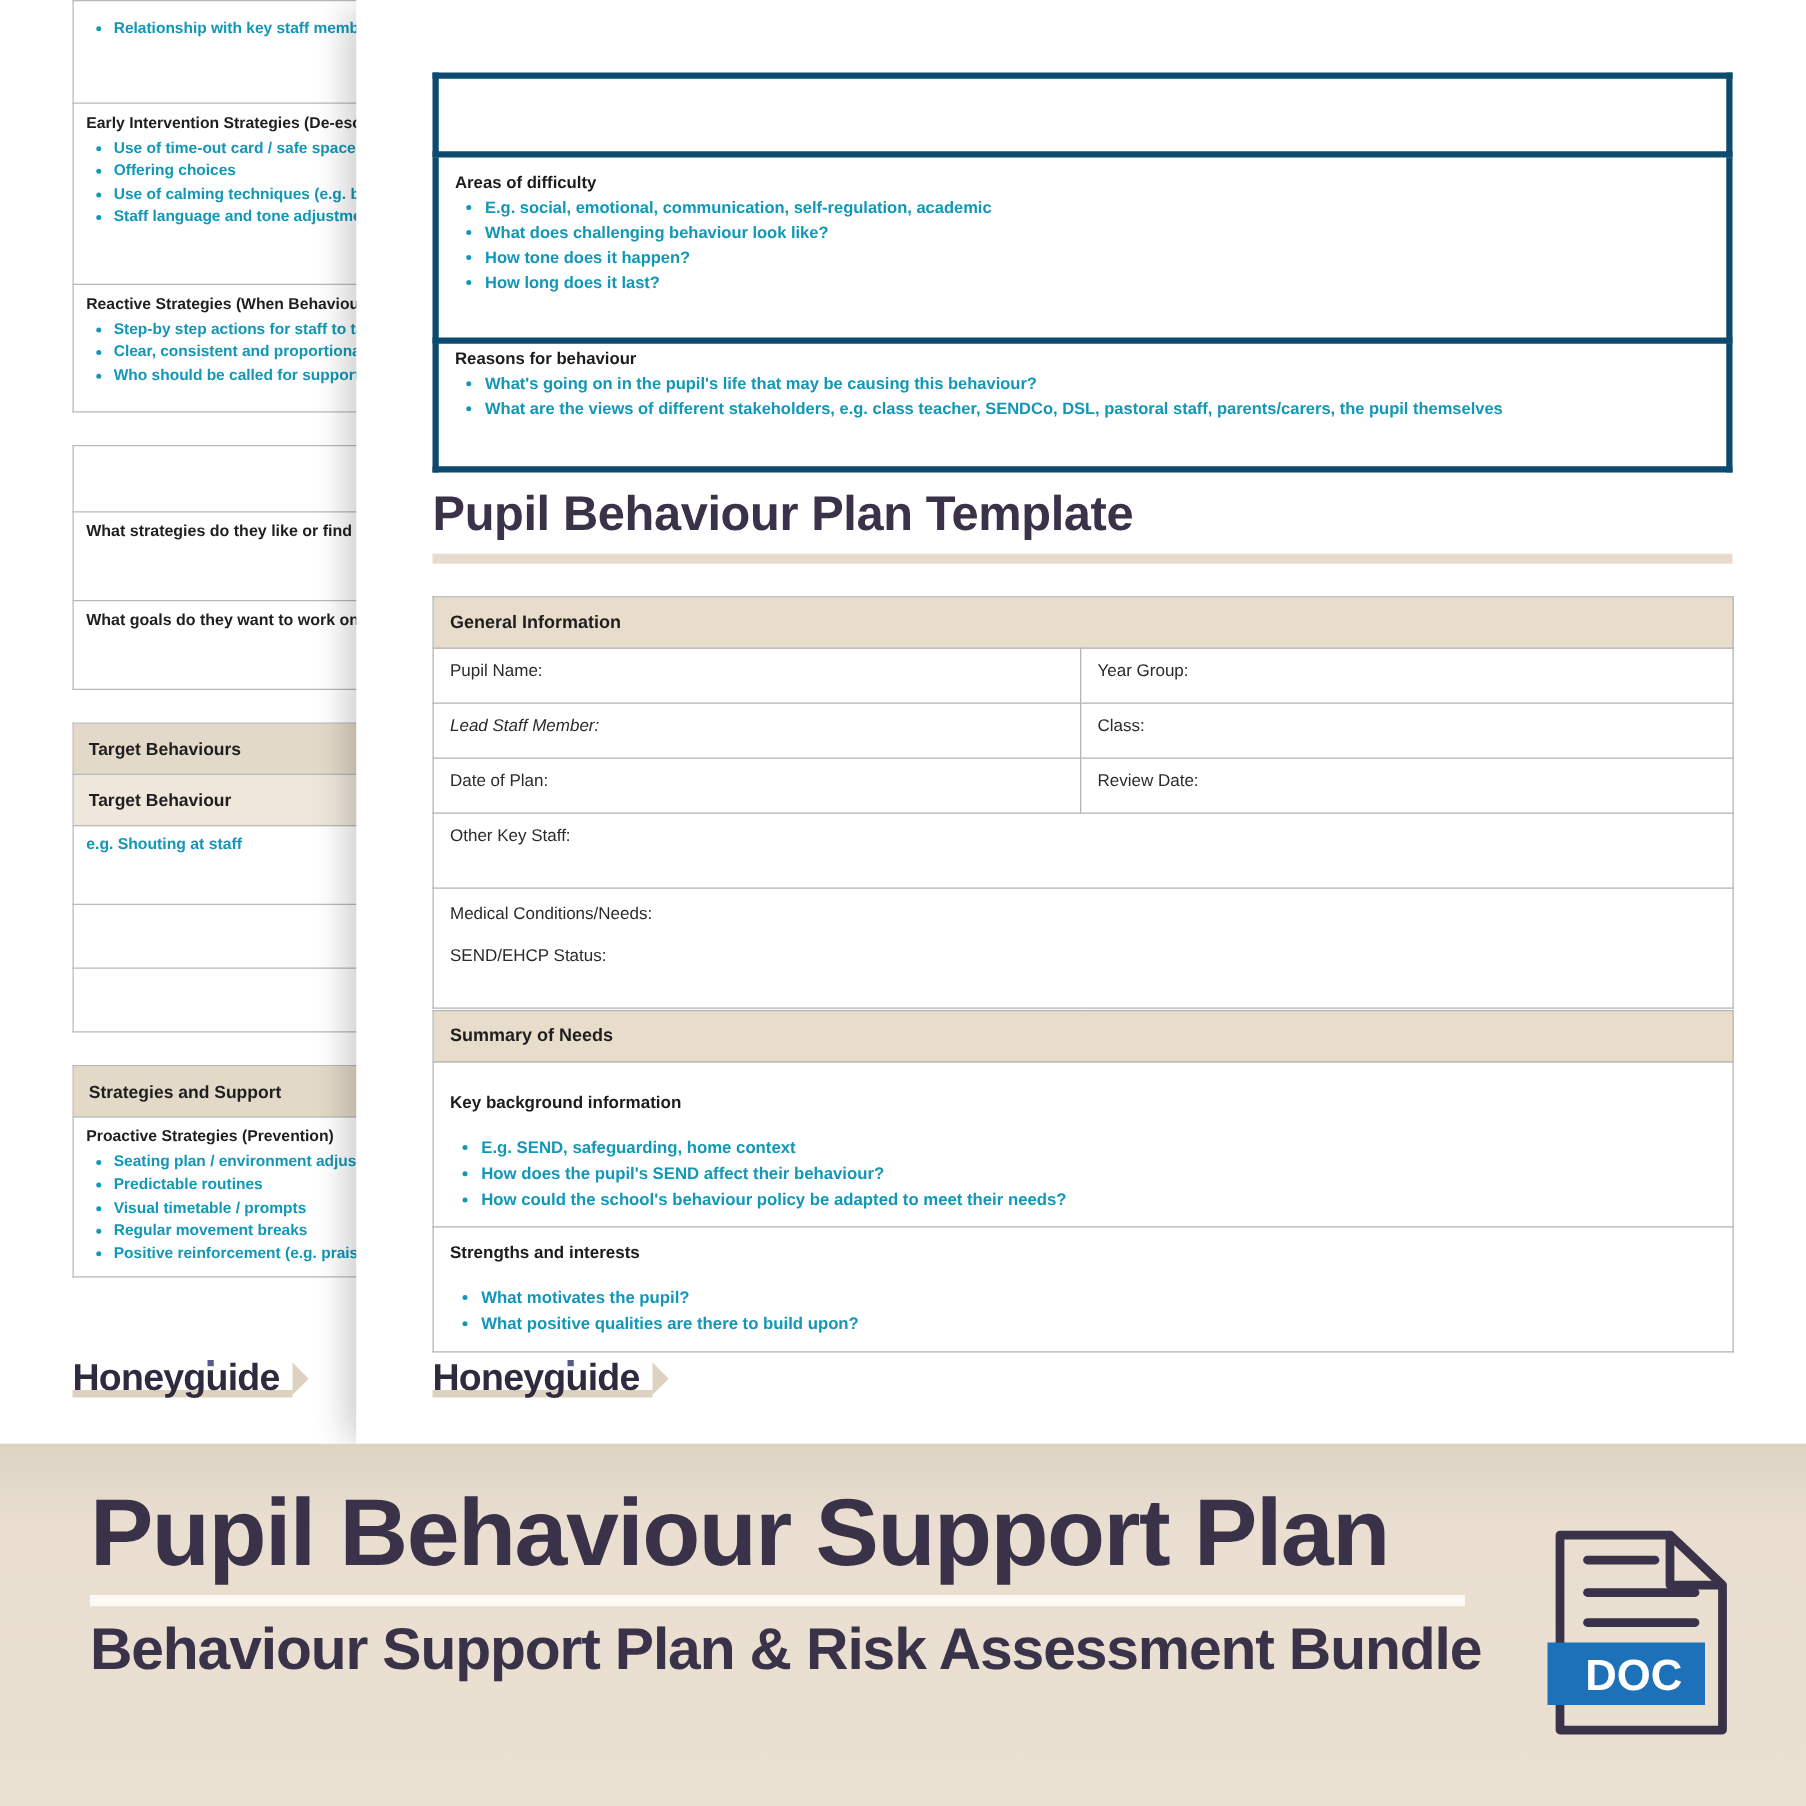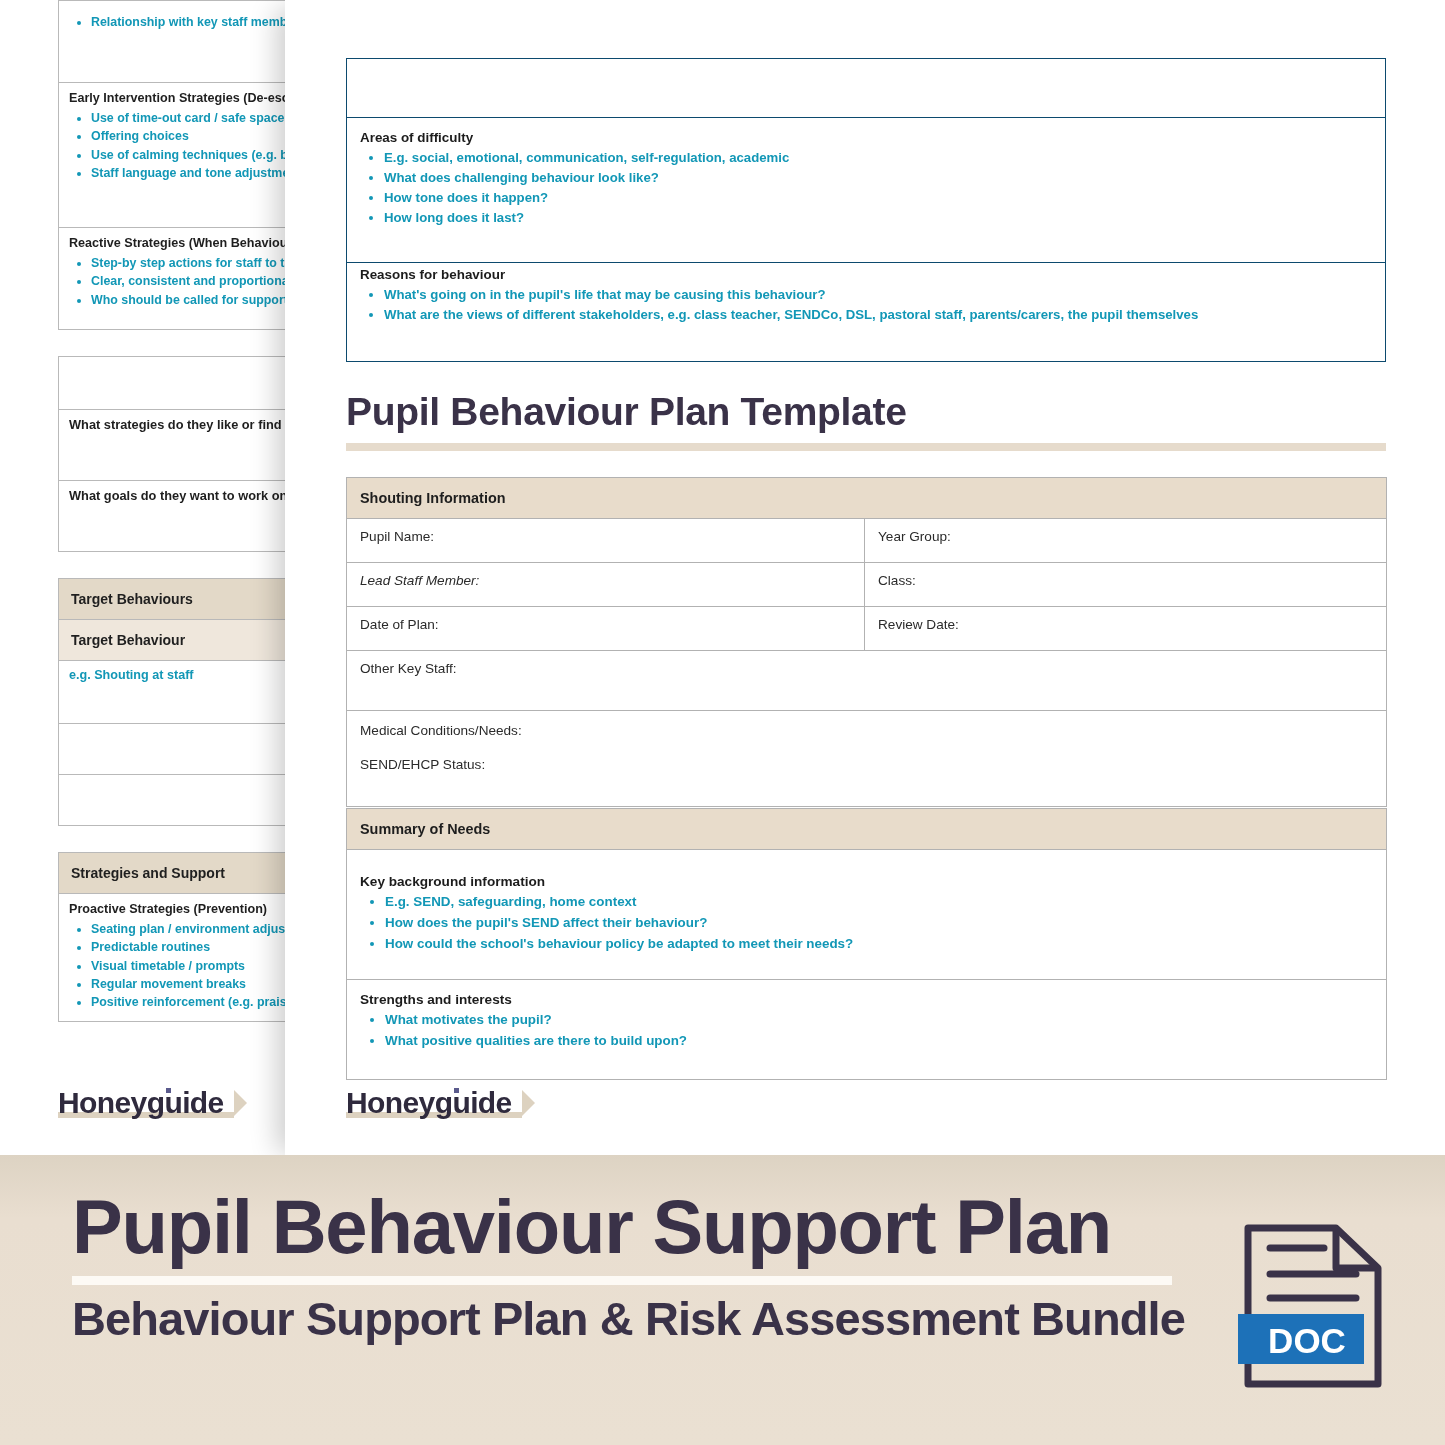--- a/index.html
+++ b/index.html
@@ -42,21 +42,21 @@
   
   .doc-front{
     position:absolute;left:285px;top:0px;width:1160px;height:1160px;
     background:#ffffff;
     box-shadow:-16px 0 26px -8px rgba(0,0,0,0.20);
   }
   .fr-inner{position:absolute;left:61px;top:0;width:1040px;}
 
   .ft-table{width:1040px;border-collapse:collapse;table-layout:fixed;}
   .ft-table td{
-    border:1px solid #0c4a6e;
+    border:5px solid #0c4a6e;
     vertical-align:top;
     padding:8px 13px 10px 13px;
     font-size:13.2px;
     color:#262626;
   }
   .ft-h{font-weight:bold;color:#1c1c1c;font-size:13.4px;}
   .ft-ul{margin:3px 0 0 0;padding-left:24px;}
   .ft-ul li{color:#1297b6;font-weight:bold;font-size:13.2px;line-height:1.52;}
 
   
@@ -66,21 +66,21 @@
     margin:0 0 12px 0;line-height:1;
   }
   .title-rule{height:8px;background:#e6dbcc;width:100%;}
 
   
   .sect{position:absolute;left:346px;width:1040px;border-collapse:collapse;table-layout:fixed;}
   .sect td{border:1px solid #b2b2b2;vertical-align:top;padding:10px 13px 11px 13px;font-size:13.4px;color:#2a2a2a;}
   .sect .band{background:#e8dccb;font-weight:bold;font-size:14.4px;color:#1e1e1e;padding:12px 13px;}
   .sect .lbl{font-size:13.6px;color:#2b2b2b;}
   .sect-h{font-weight:bold;color:#1c1c1c;font-size:13.6px;margin:0 0 1px 0;}
-  .sect-ul{margin:3px 0 0 0;padding-left:25px;}
+  .sect-ul{margin:19px 0 0 0;padding-left:25px;}
   .sect-ul li{color:#1297b6;font-weight:bold;font-size:13.4px;line-height:1.55;}
 
   
   .logo{position:absolute;font-weight:bold;color:#2f2a3d;letter-spacing:-0.6px;white-space:nowrap;}
   .logo .logo-txt{position:relative;z-index:2;}
   .logo .logo-bar{
     position:absolute;left:0;bottom:2px;height:6px;background:#ddd2c0;z-index:1;
   }
   .logo .logo-arrow{
     position:absolute;top:50%;transform:translateY(-50%);
@@ -270,21 +270,21 @@
     <div class="title-rule"></div>
   </div>
 
   <table class="sect" style="top:477px;">
     <colgroup>
         <col style="width:518px">
         <col style="width:522px">
       </colgroup>
     <tbody>
         <tr>
-      <td class="band" colspan="2">Shouting Information</td>
+      <td class="band" colspan="2">General Information</td>
     </tr>
     <tr>
       <td class="lbl" style="height:22px;">Pupil Name:</td>
       <td class="lbl">Year Group:</td>
     </tr>
     <tr>
       <td class="lbl" style="height:22px;font-style:italic;">Lead Staff Member:</td>
       <td class="lbl">Class:</td>
     </tr>
     <tr>

